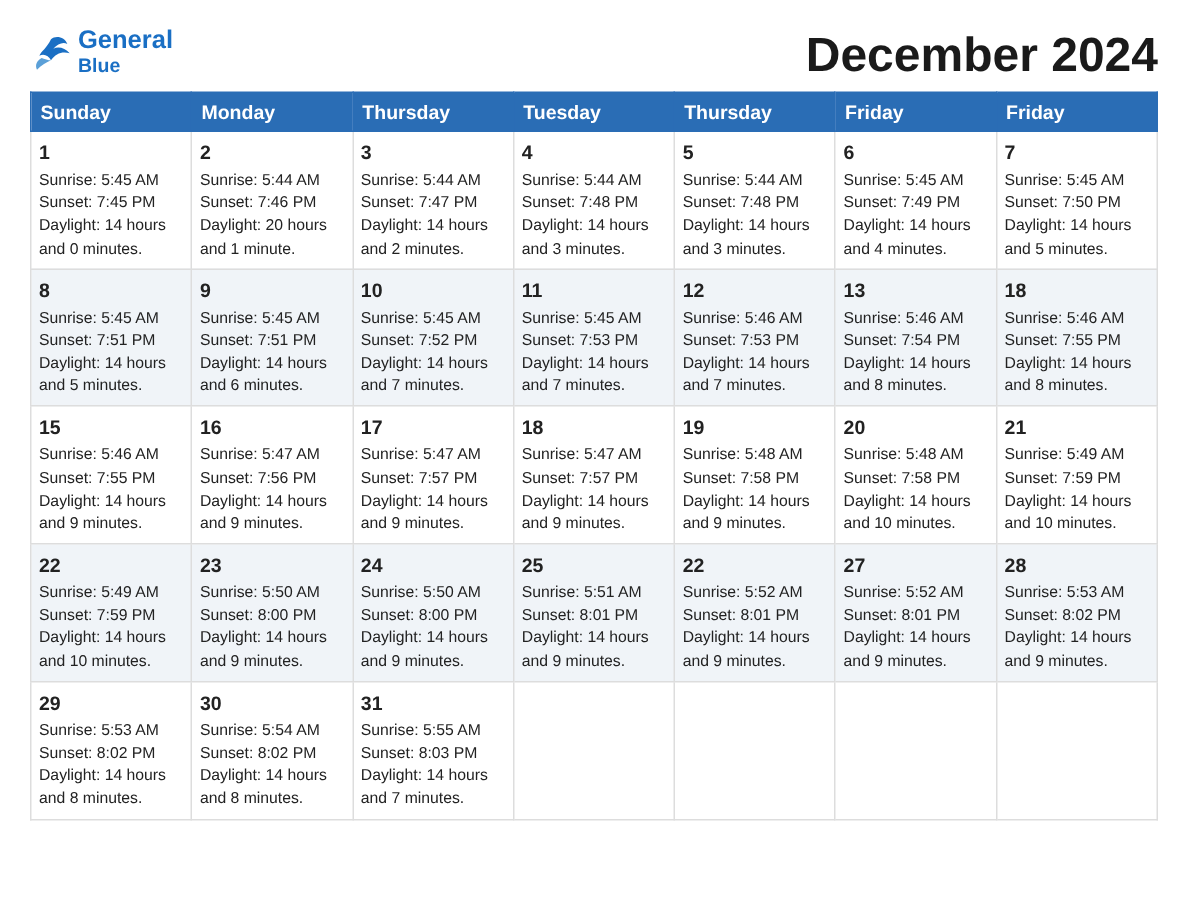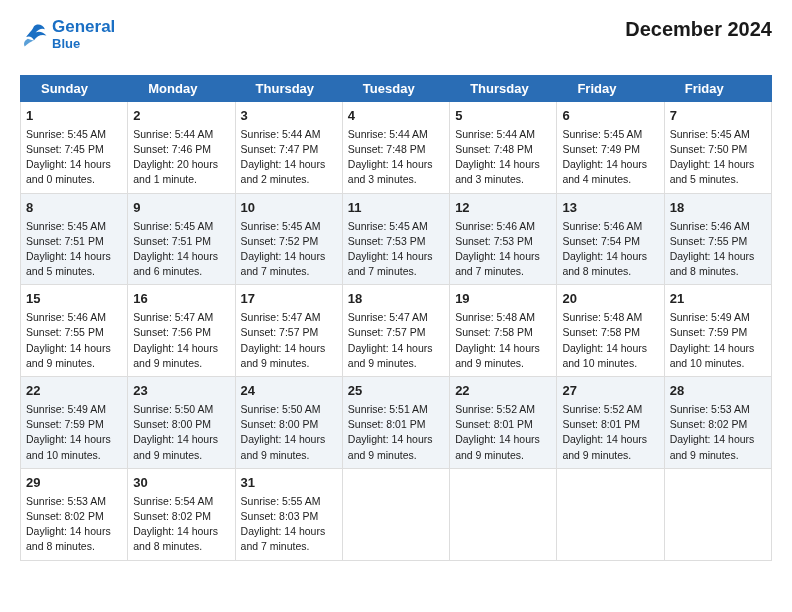--- a/index.html
+++ b/index.html
@@ -11,54 +11,54 @@
       overflow: hidden;
     }
     .page {
       width: 792px;
       padding: 18px 20px 10px 20px;
     }
     .header-row {
       display: flex;
       align-items: flex-start;
       justify-content: space-between;
-      margin-bottom: 24px;
+      margin-bottom: 6px;
     }
     .logo {
       display: flex;
       align-items: center;
       gap: 4px;
     }
     .logo-bird {
       width: 28px;
       height: 28px;
     }
     .title-block {
       text-align: right;
     }
     .main-title {
-      font-size: 20px;
+      font-size: 32px;
       font-weight: bold;
       color: #1a1a1a;
     }
     .subtitle {
       font-size: 15px;
       color: #444;
     }
     table {
       width: 100%;
       border-collapse: collapse;
       table-layout: fixed;
     }
     thead tr th {
       background-color: #2a6db5;
       color: #fff;
       font-size: 13px;
       font-weight: bold;
-      padding: 5px 20px;
+      padding: 5px 6px;
       text-align: left;
       border: 1px solid #2a6db5;
     }
     tbody tr {
       background: #fff;
     }
     tbody tr:nth-child(even) {
       background: #f0f4f8;
     }
     tbody td {

